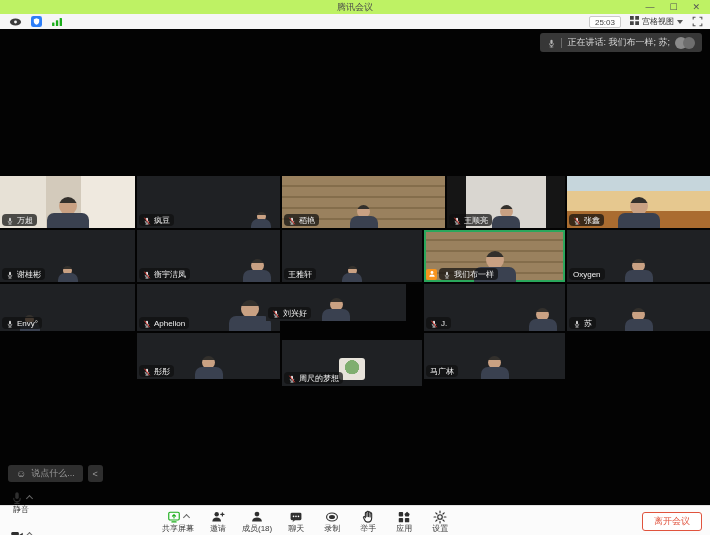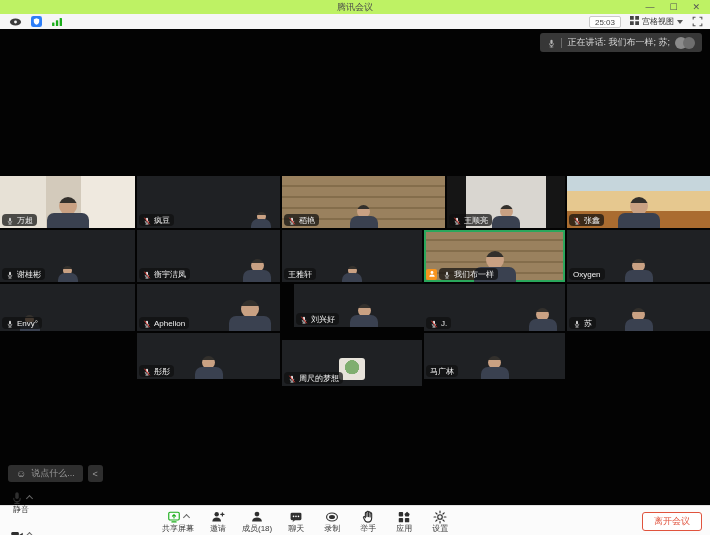--- a/index.html
+++ b/index.html
@@ -344,21 +344,21 @@
             <div class="t-label">
               <span><svg viewBox="0 0 16 16">
                   <rect x="6" y="1.5" width="4" height="7.5" rx="2" fill="#e9e9e9"></rect>
                   <path d="M4.3 8.5a3.7 3.7 0 0 0 7.4 0M8 12.2v2M5.5 14.2h5" stroke="#e9e9e9" fill="none" stroke-width="1.3" stroke-linecap="round"></path>
                   <line x1="3" y1="1.5" x2="13.4" y2="14.5" stroke="#e03c36" stroke-width="2"></line>
                 </svg></span>
               <span class="nm">Aphelion</span>
             </div>
           </div>
         </div>
-        <div class="tile v-dark" style="left: 294px; top: 255px; width: 140px; height: 43px;">
+        <div class="tile v-dark" style="left: 266px; top: 255px; width: 140px; height: 37px;">
           <div class="person pos-center size-md">
             <div class="head"></div>
             <div class="body"></div>
           </div>
           <div class="t-meta">
             <div class="t-label">
               <span><svg viewBox="0 0 16 16">
                   <rect x="6" y="1.5" width="4" height="7.5" rx="2" fill="#e9e9e9"></rect>
                   <path d="M4.3 8.5a3.7 3.7 0 0 0 7.4 0M8 12.2v2M5.5 14.2h5" stroke="#e9e9e9" fill="none" stroke-width="1.3" stroke-linecap="round"></path>
                   <line x1="3" y1="1.5" x2="13.4" y2="14.5" stroke="#e03c36" stroke-width="2"></line>

